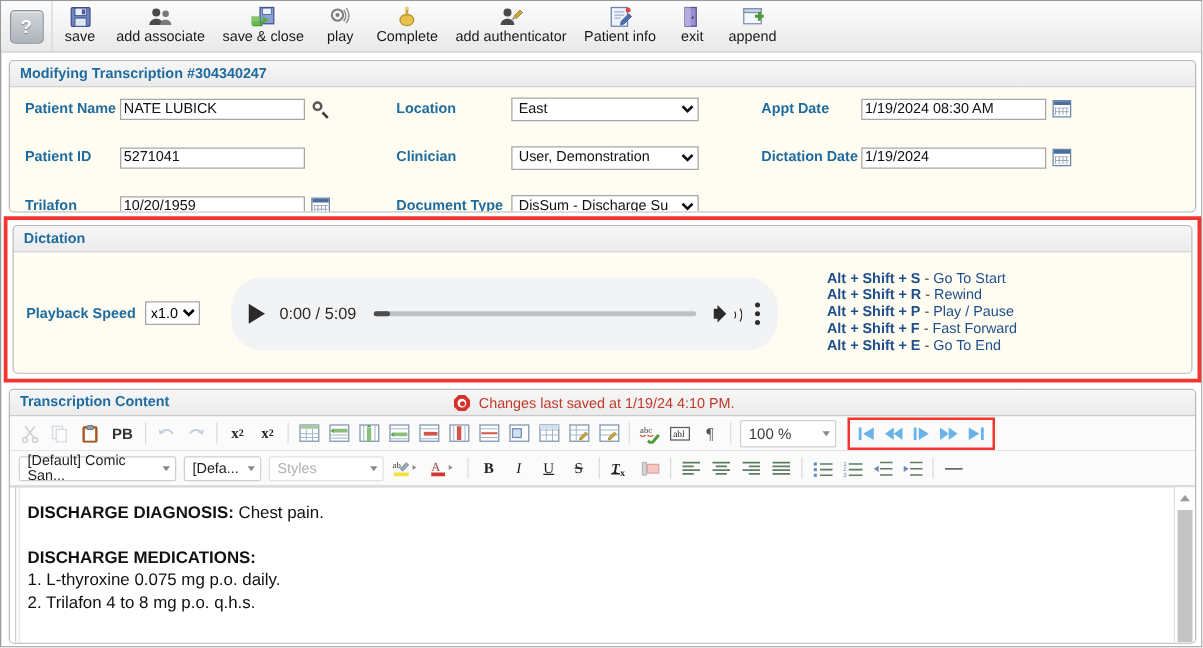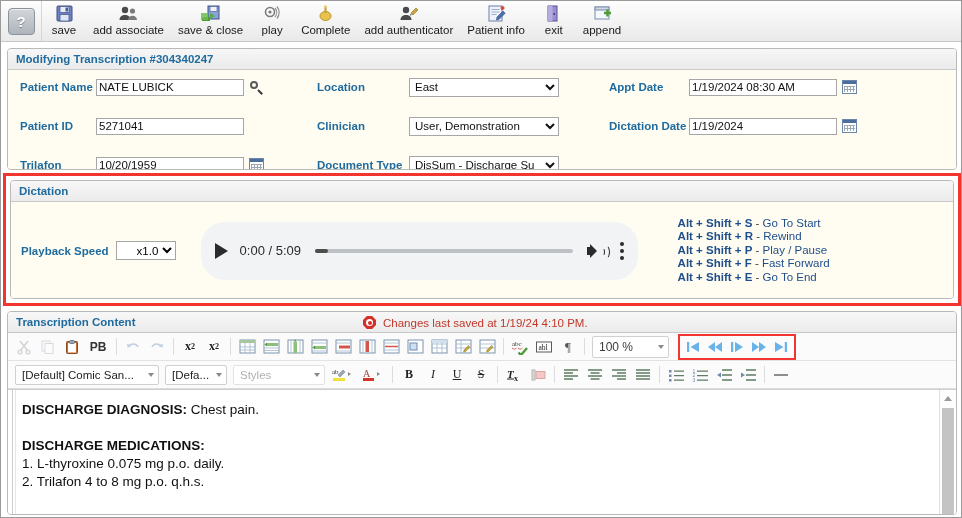--- a/index.html
+++ b/index.html
@@ -76,21 +76,21 @@
   
   .mag{position:relative;width:13px;height:13px;}
   .mag:before{content:"";position:absolute;left:0;top:0;width:8px;height:8px;border:2px solid #5a5a5a;border-radius:50%;box-sizing:border-box;}
   .mag:after{content:"";position:absolute;left:8px;top:8px;width:6px;height:2px;background:#3a3a3a;transform:rotate(45deg);transform-origin:left center;}
 
   
   #dictation-wrap{position:absolute;left:2px;top:172px;width:958px;height:133px;border:3px solid #f2352f;box-sizing:border-box;}
   #dictation-panel{position:absolute;left:4px;top:4px;width:944px;height:119px;}
   .dict-body{display:flex;align-items:center;height:97px;padding:0 10px;}
   .speed-lbl{font-weight:bold;color:#1f6b9e;font-size:11.5px;margin-right:7px;}
-  .speed-sel{height:19px;font-size:11.5px;border:1px solid #a6a6a6;background:#fff;font-family:"Liberation Sans",sans-serif;padding-left:16px;}
+  .speed-sel{height:19px;font-size:11.5px;border:1px solid #a6a6a6;background:#fff;font-family:"Liberation Sans",sans-serif;}
 
   .audio{
     width:437px;height:58px;border-radius:24px;background:#f1f3f4;
     display:flex;align-items:center;padding:0 14px;box-sizing:border-box;margin-left:25px;
   }
   .a-play{width:0;height:0;border-left:13px solid #2b2b2b;border-top:8px solid transparent;border-bottom:8px solid transparent;margin-right:12px;cursor:pointer;}
   .a-time{font-size:13px;color:#2b2b2b;font-family:"Liberation Sans",sans-serif;white-space:nowrap;}
   .a-track{flex:1;height:4px;background:#bdc1c6;border-radius:2px;margin:0 14px;position:relative;cursor:pointer;}
   .a-track > i{position:absolute;left:0;top:0;height:4px;width:5.5%;background:#4d4d4d;border-radius:2px;display:block;}
   .a-vol{width:20px;height:18px;position:relative;margin-right:13px;cursor:pointer;}
@@ -595,21 +595,21 @@
         <span class="navbtn">
           <svg width="16" height="14" viewBox="0 0 16 14">
               <path d="M2 2l8.5 5L2 12z" fill="#6ab3e8"></path>
               <rect x="11.8" y="2" width="2.2" height="10" fill="#6ab3e8"></rect>
             </svg>
         </span>
       </span>
     </div>
 
     <div class="etoolbar row2">
-      <span class="combo" style="width:144px;">
+      <span class="combo" style="width:126px;">
         <span>[Default] Comic San...</span>
         <span class="caret"></span>
       </span>
       <span class="combo" style="width:62px;">
         <span>[Defa...</span>
         <span class="caret"></span>
       </span>
       <span class="combo ghost" style="width:92px;">
         <span>Styles</span>
         <span class="caret"></span>

